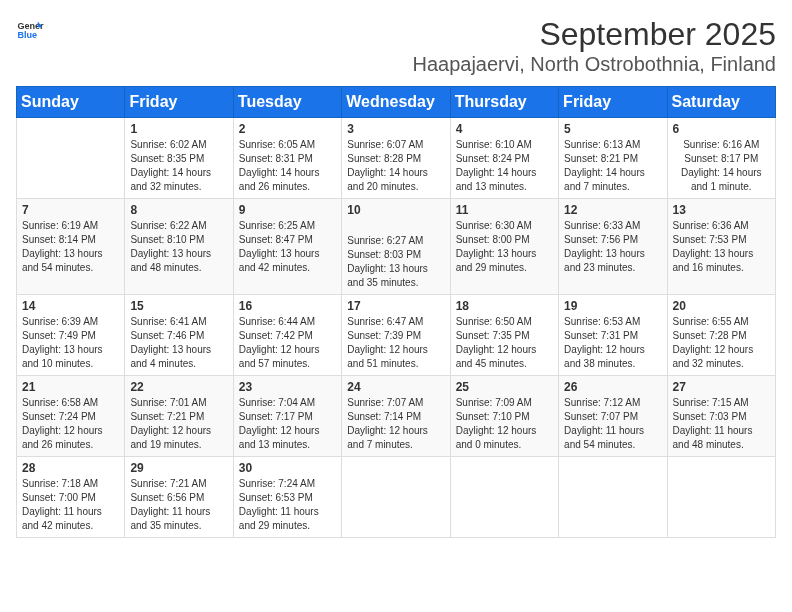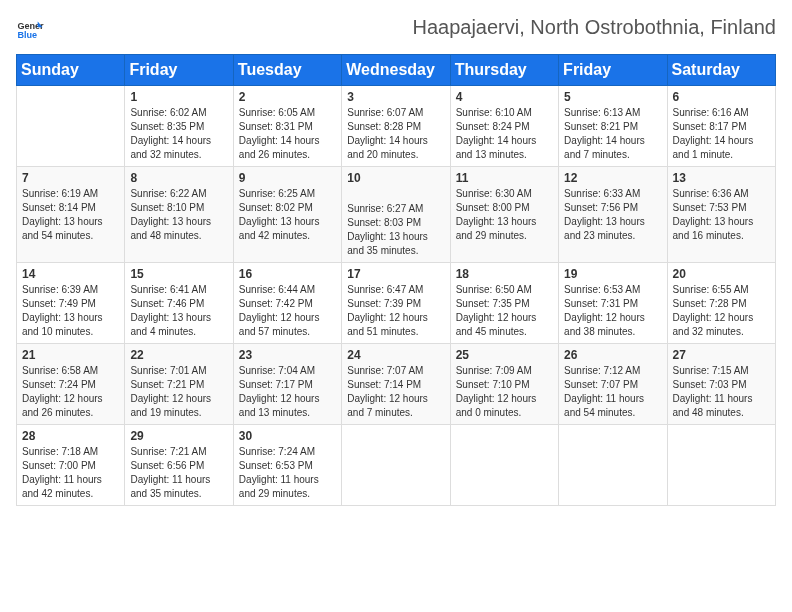--- a/index.html
+++ b/index.html
@@ -84,20 +84,21 @@
 
 <div class="header-area">
   <div class="logo">
     <svg class="logo-icon" viewBox="0 0 40 40">
       <text x="2" y="18" font-size="13" font-family="Arial" fill="#333" font-weight="bold">General</text>
       <text x="2" y="32" font-size="13" font-family="Arial" fill="#1a73e8" font-weight="bold">Blue</text>
       <polygon points="35,8 42,16 35,16" fill="#1a73e8" transform="translate(-4, 0)"></polygon>
     </svg>
   </div>
   <div class="title-area">
+    <div class="month-title">September 2025</div>
     <div class="subtitle">Haapajaervi, North Ostrobothnia, Finland</div>
   </div>
 </div>
 
 <table>
   <thead>
     <tr id="header-row">
         <th>Sunday</th>
         <th>Friday</th>
         <th>Tuesday</th>
@@ -140,21 +141,21 @@
         </td>
         <td>
           <span class="day-num">5</span>
           <div class="day-info" style="white-space: pre-line;">Sunrise: 6:13 AM
 Sunset: 8:21 PM
 Daylight: 14 hours
 and 7 minutes.</div>
         </td>
         <td>
           <span class="day-num">6</span>
-          <div class="day-info" style="white-space: pre-line;">Sunrise: 6:16 AM
+          <div class="day-info" style="white-space: pre-line; text-align: center;">Sunrise: 6:16 AM
 Sunset: 8:17 PM
 Daylight: 14 hours
 and 1 minute.</div>
         </td>
       </tr>
       <tr>
         <td>
           <span class="day-num">7</span>
           <div class="day-info" style="white-space: pre-line;">Sunrise: 6:19 AM
 Sunset: 8:14 PM
@@ -164,21 +165,21 @@
         <td>
           <span class="day-num">8</span>
           <div class="day-info" style="white-space: pre-line;">Sunrise: 6:22 AM
 Sunset: 8:10 PM
 Daylight: 13 hours
 and 48 minutes.</div>
         </td>
         <td>
           <span class="day-num">9</span>
           <div class="day-info" style="white-space: pre-line;">Sunrise: 6:25 AM
-Sunset: 8:02 PM
+Sunset: 8:47 PM
 Daylight: 13 hours
 and 42 minutes.</div>
         </td>
         <td>
           <span class="day-num">10</span>
           <div class="day-info" style="white-space: pre-line; margin-top: 17px;">Sunrise: 6:27 AM
 Sunset: 8:03 PM
 Daylight: 13 hours
 and 35 minutes.</div>
         </td>

